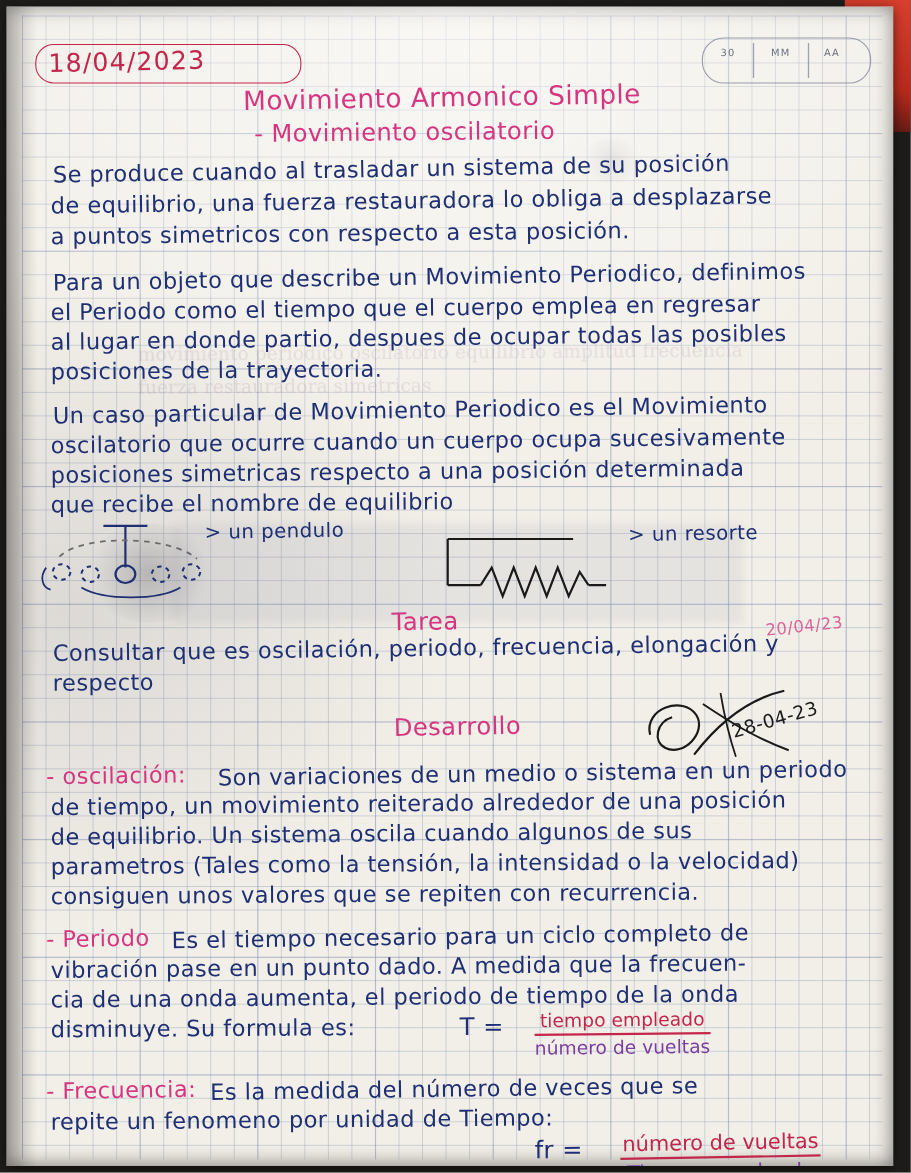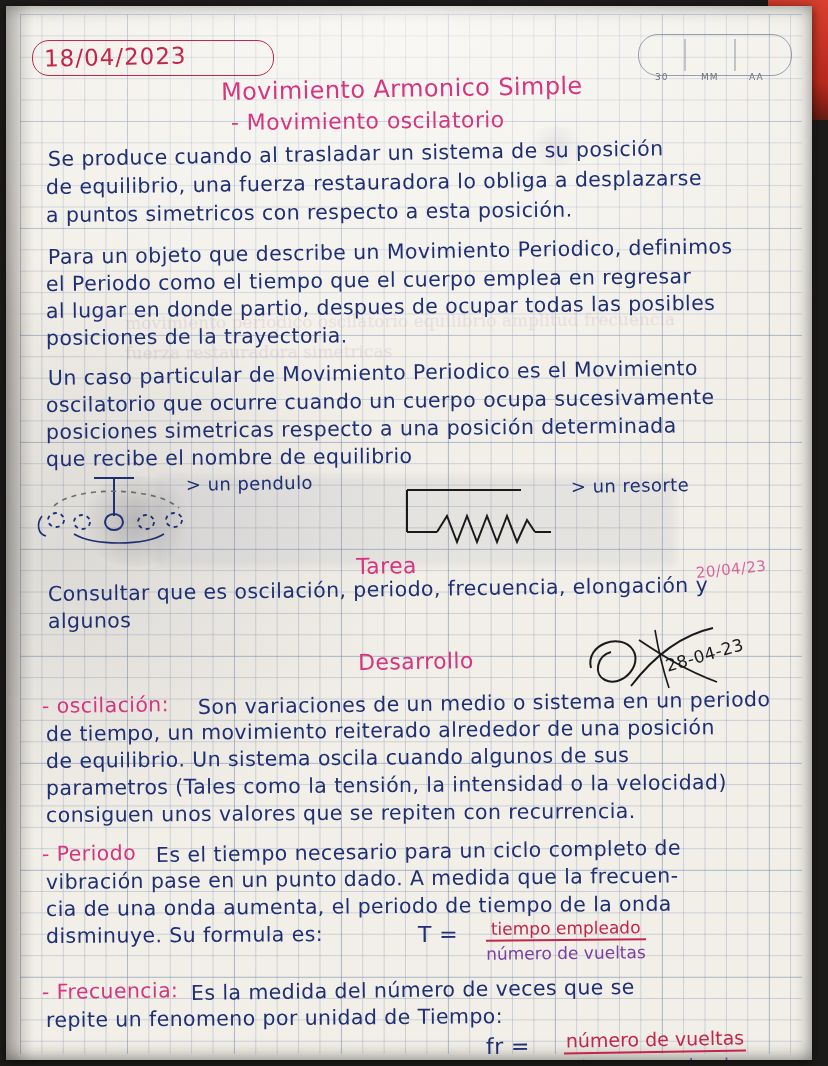--- a/index.html
+++ b/index.html
@@ -86,21 +86,21 @@
   .date-txt{
     position:absolute;left:38px;top:38px;font-size:23px;color:#c3264a;
     font-family:"DejaVu Sans", sans-serif;letter-spacing:1px;
     transform:rotate(-1.2deg);z-index:10;
   }
   .head-box{
     position:absolute;right:20px;top:28px;width:152px;height:40px;
     border:1.4px solid rgba(120,130,150,.75);border-radius:20px;z-index:9;
   }
   .head-box .c{
-    position:absolute;top:9px;font-size:9px;color:#6b7280;letter-spacing:1px;margin-top:28px;
+    position:absolute;top:9px;font-size:9px;color:#6b7280;letter-spacing:1px;
   }
 
   .t{font-size:20.5px;line-height:20px;}
   .t17{font-size:18px;}
   .t22{font-size:22px;}
   .t24{font-size:24px;}
 
   
   .pendulum{position:absolute;left:28px;top:470px;width:190px;height:80px;z-index:9;}
   .spring{position:absolute;left:395px;top:480px;width:230px;height:70px;z-index:9;}
@@ -188,21 +188,21 @@
         <line x1="6" y1="4" x2="6" y2="46" stroke="#1a1a1a" stroke-width="2"></line>
         <line x1="6" y1="46" x2="36" y2="46" stroke="#1a1a1a" stroke-width="2"></line>
         <polyline points="36,46 46,30 56,56 66,30 76,56 86,30 96,56 106,30 116,56 126,34 134,46" fill="none" stroke="#1a1a1a" stroke-width="2"></polyline>
         <line x1="134" y1="46" x2="150" y2="46" stroke="#1a1a1a" stroke-width="2"></line>
       </svg>
       <div class="hw ink-blue t17" style="left:565px;top:470px;transform:rotate(-1deg)">&gt; un resorte</div>
 
       <div class="hw ink-pink t22" style="left:350px;top:548px;transform:rotate(-1deg)">Tarea</div>
       <div class="hw ink-pink" style="left:690px;top:558px;font-size:15px;transform:rotate(-6deg);opacity:.75">20/04/23</div>
       <div class="hw ink-blue t" style="left:42px;top:578px;transform:rotate(-.8deg)">Consultar que es oscilación, periodo, frecuencia, elongación y</div>
-      <div class="hw ink-blue t" style="left:42px;top:605px;transform:rotate(-.5deg)">algunos</div>
+      <div class="hw ink-blue t" style="left:42px;top:605px;transform:rotate(-.5deg)">respecto</div>
 
       <div class="hw ink-pink t22" style="left:352px;top:644px;transform:rotate(-1deg)">Desarrollo</div>
 
       <svg class="sign" viewBox="0 0 180 80">
         <path d="M10 42 C 4 18, 40 6, 52 24 C 62 40, 40 62, 24 54 C 12 48, 16 30, 30 26" fill="none" stroke="#1a1a1a" stroke-width="2"></path>
         <path d="M50 60 C 70 34, 96 10, 132 2" fill="none" stroke="#1a1a1a" stroke-width="2"></path>
         <path d="M58 14 C 82 30, 104 44, 136 56" fill="none" stroke="#1a1a1a" stroke-width="1.8"></path>
         <path d="M74 4 C 78 28, 82 44, 88 62" fill="none" stroke="#1a1a1a" stroke-width="1.6"></path>
       </svg>
       <div class="hw ink-black" style="left:660px;top:650px;font-size:17px;transform:rotate(-16deg)">28-04-23</div>

